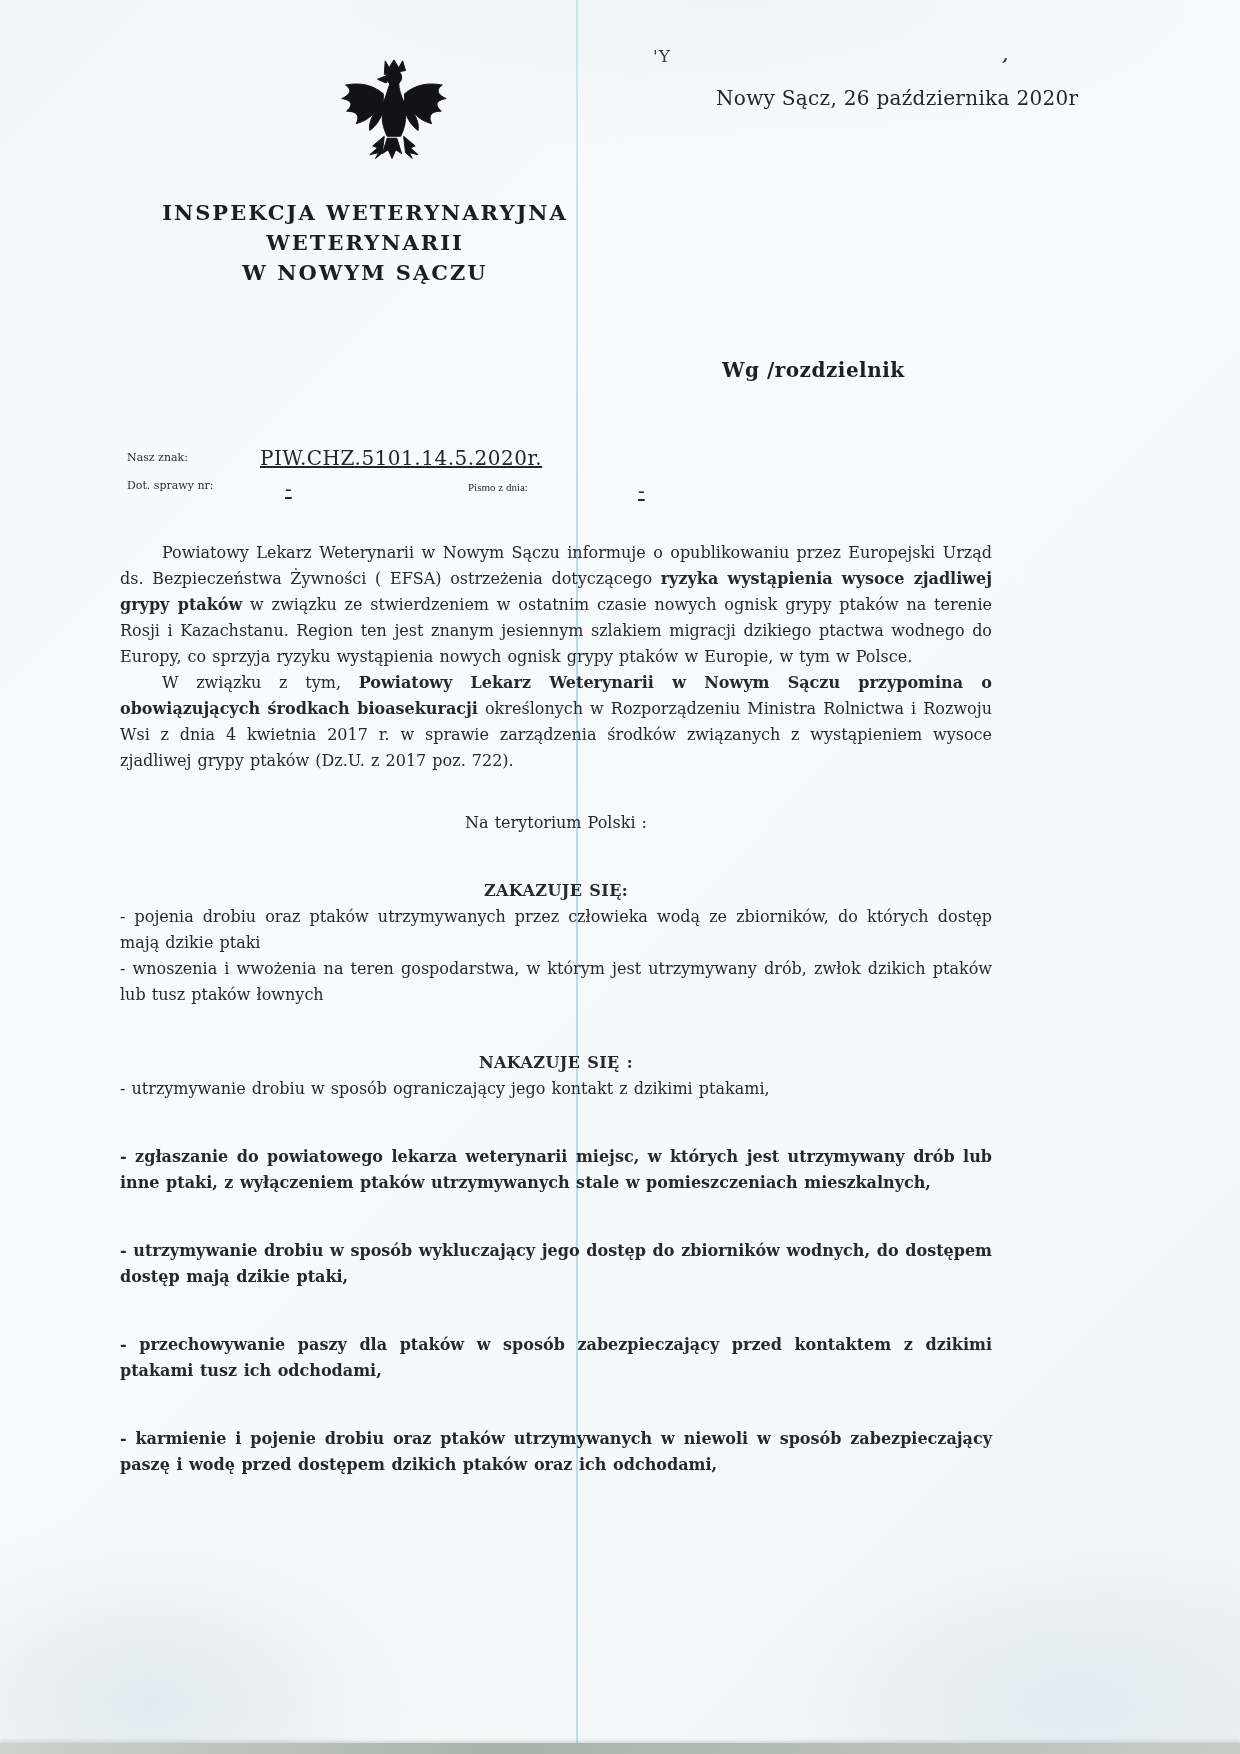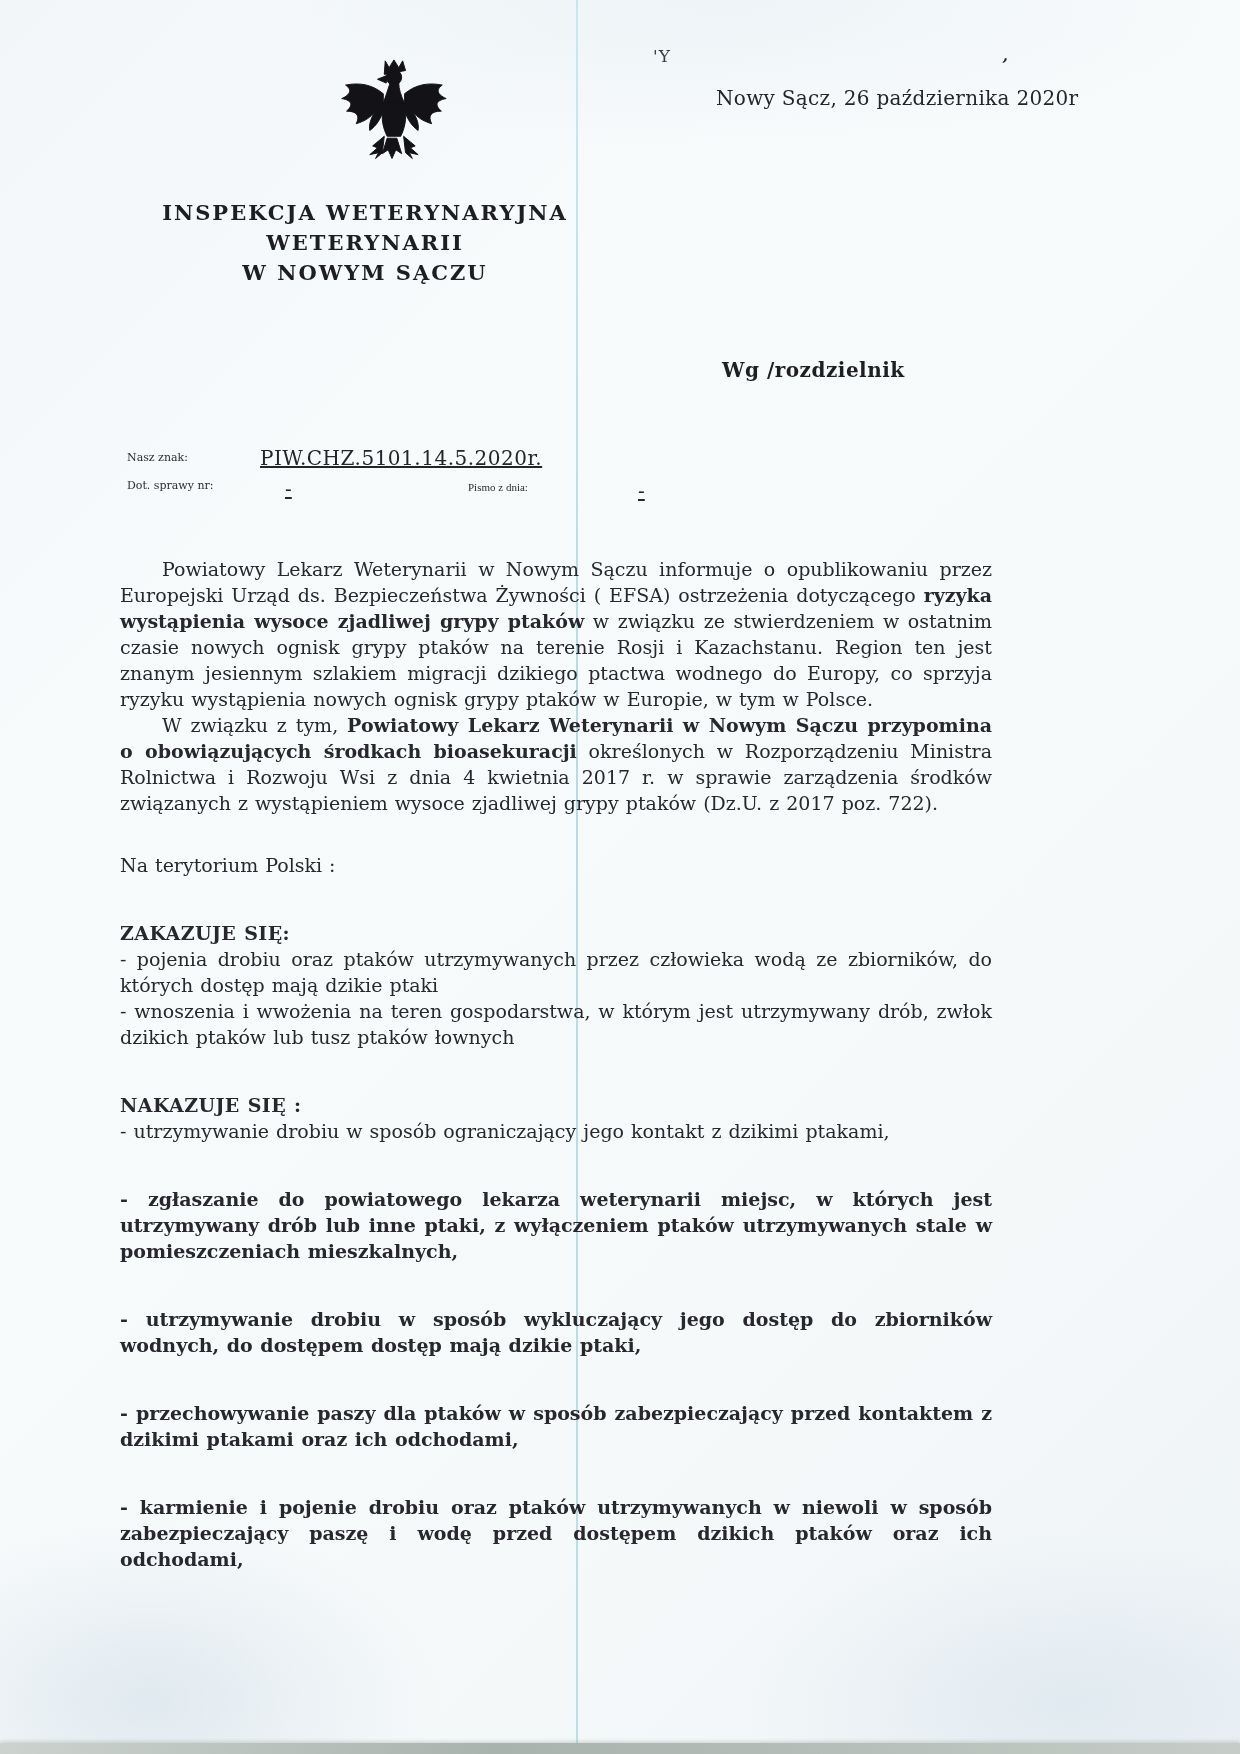--- a/index.html
+++ b/index.html
@@ -51,26 +51,26 @@
   .ref-value{font-size:20px;color:#242429;text-decoration:underline;}
   .nasz-label{left:127px;top:451px;}
   .nasz-value{left:260px;top:446px;letter-spacing:.5px;}
   .dot-label{left:127px;top:479px;}
   .dot-value{left:285px;top:477px;}
   .pismo-label{left:468px;top:481px;font-family:Liberation Serif, serif;}
   .pismo-value{left:638px;top:479px;}
 
   
   .bodytext{
-    left:120px;top:556px;width:872px;
-    font-size:19px;line-height:26px;
+    left:120px;top:540px;width:872px;
+    font-size:16px;line-height:26px;
     color:#27272d;
     word-spacing:1px;
   }
-  .bodytext p{margin:0;padding:0;}
+  .bodytext p{margin:0;padding:0;text-align:center;}
   .bodytext .paragraph{text-align:justify;text-indent:42px;}
   .bodytext .bullet{text-align:justify;}
   .bodytext .heading{letter-spacing:.4px;}
   .bodytext .line{}
   .bodytext .gap{margin-top:42px;font-weight:bold;}
   .bodytext .gap-lg{margin-top:36px;}
   .bodytext .b{font-weight:bold;}
 </style>
 </head>
 <body>
@@ -126,17 +126,17 @@
       <p class="paragraph"><span>Powiatowy Lekarz Weterynarii w Nowym Sączu informuje o opublikowaniu przez Europejski Urząd ds. Bezpieczeństwa Żywności ( EFSA) ostrzeżenia dotyczącego </span><span class="b">ryzyka wystąpienia wysoce zjadliwej grypy ptaków</span><span> w związku ze stwierdzeniem w ostatnim czasie nowych ognisk grypy ptaków na terenie Rosji i Kazachstanu. Region ten jest znanym jesiennym szlakiem migracji dzikiego ptactwa wodnego do Europy, co sprzyja ryzyku wystąpienia nowych ognisk grypy ptaków w Europie, w tym w Polsce.</span></p>
       <p class="paragraph"><span>W związku z tym, </span><span class="b">Powiatowy Lekarz Weterynarii w Nowym Sączu przypomina o obowiązujących środkach bioasekuracji</span><span> określonych w Rozporządzeniu Ministra Rolnictwa i Rozwoju Wsi z dnia 4 kwietnia 2017 r. w sprawie zarządzenia środków związanych z wystąpieniem wysoce zjadliwej grypy ptaków (Dz.U. z 2017 poz. 722).</span></p>
       <p class="line gap-lg"><span>Na terytorium Polski :</span></p>
       <p class="heading gap"><span>ZAKAZUJE SIĘ:</span></p>
       <p class="bullet"><span>- pojenia drobiu oraz ptaków utrzymywanych przez człowieka wodą ze zbiorników, do których dostęp mają dzikie ptaki</span></p>
       <p class="bullet"><span>- wnoszenia i wwożenia na teren gospodarstwa, w którym jest utrzymywany drób, zwłok dzikich ptaków lub tusz ptaków łownych</span></p>
       <p class="heading gap"><span>NAKAZUJE SIĘ :</span></p>
       <p class="bullet"><span>- utrzymywanie drobiu w sposób ograniczający jego kontakt z dzikimi ptakami,</span></p>
       <p class="bullet gap"><span>- zgłaszanie do powiatowego lekarza weterynarii miejsc, w których jest utrzymywany drób lub inne ptaki, z wyłączeniem ptaków utrzymywanych stale w pomieszczeniach mieszkalnych,</span></p>
       <p class="bullet gap"><span>- utrzymywanie drobiu w sposób wykluczający jego dostęp do zbiorników wodnych, do dostępem dostęp mają dzikie ptaki,</span></p>
-      <p class="bullet gap"><span>- przechowywanie paszy dla ptaków w sposób zabezpieczający przed kontaktem z dzikimi ptakami oraz ich odchodami,</span></p>
+      <p class="bullet gap"><span>- przechowywanie paszy dla ptaków w sposób zabezpieczający przed kontaktem z dzikimi ptakami tusz ich odchodami,</span></p>
       <p class="bullet gap"><span>- karmienie i pojenie drobiu oraz ptaków utrzymywanych w niewoli w sposób zabezpieczający paszę i wodę przed dostępem dzikich ptaków oraz ich odchodami,</span></p>
     </div>
 
 </div>
 
 </body></html>

